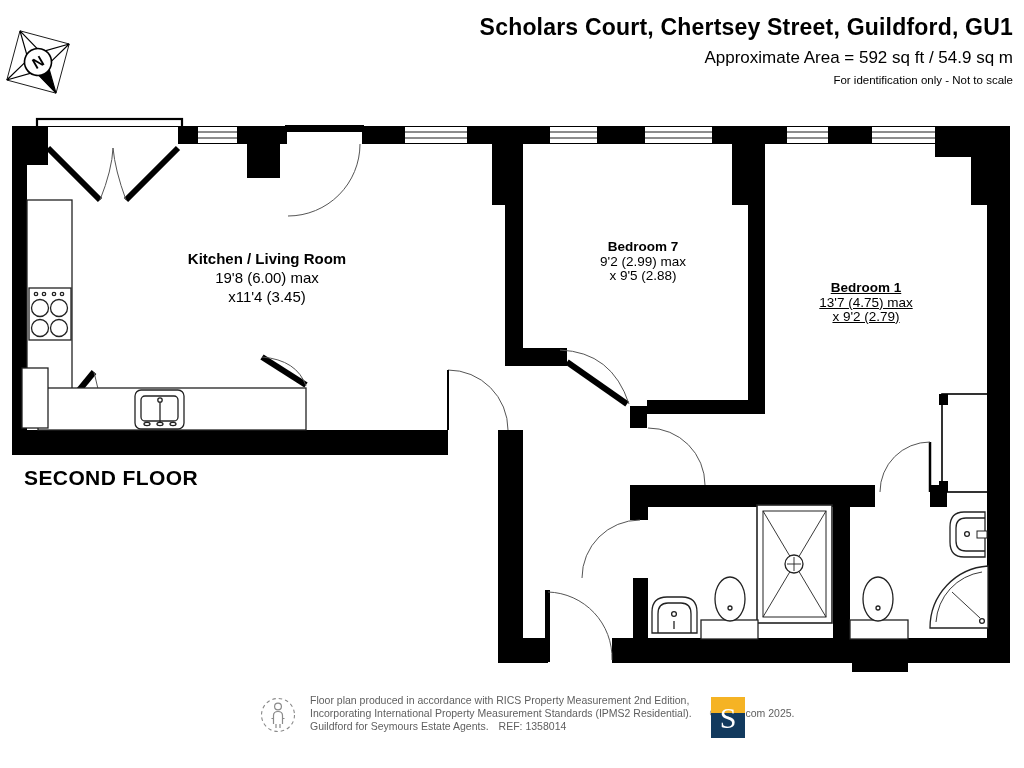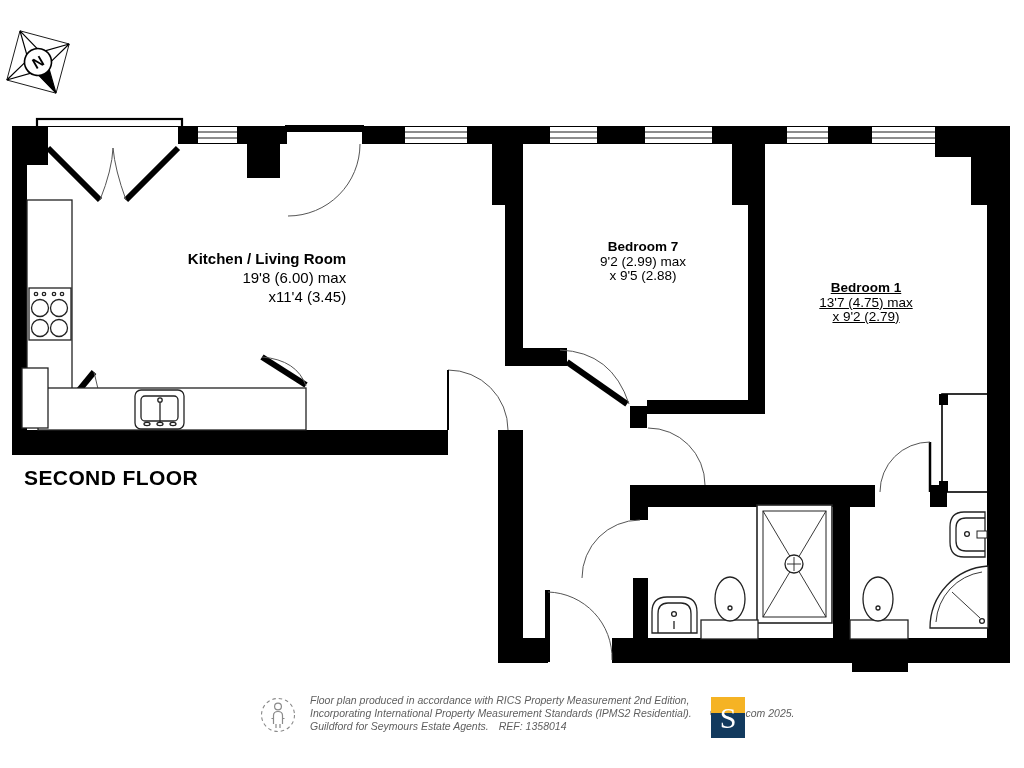--- a/index.html
+++ b/index.html
@@ -5,25 +5,25 @@
   html,body{margin:0;padding:0;background:#fff;}
   #page{position:relative;width:1024px;height:768px;background:#fff;overflow:hidden;
         font-family:"Liberation Sans",sans-serif;color:#000;}
   #plan-svg{position:absolute;left:0;top:0;}
   .titleblock{position:absolute;right:11px;top:14px;text-align:right;}
   .title{font-size:23px;font-weight:bold;letter-spacing:.2px;}
   .subtitle{font-size:17px;margin-top:7px;}
   .scalenote{font-size:11.5px;margin-top:6px;}
   .room-label{position:absolute;transform:translateX(-50%);text-align:center;white-space:nowrap;}
   .room-label .rname{font-weight:bold;}
-  .rl-kitchen{left:267px;top:249px;font-size:15px;line-height:19px;text-align:right;}
+  .rl-kitchen{left:267px;top:249px;font-size:15px;line-height:19px;}
   .rl-bed2{left:643px;top:240px;font-size:13.5px;line-height:14.5px;}
   .rl-bed1{left:866px;top:281px;font-size:13.5px;line-height:14.5px;text-decoration:underline;}
   .floor-label{position:absolute;left:24px;top:466px;font-size:21px;font-weight:bold;letter-spacing:.4px;}
-  .footer{position:absolute;left:258px;top:694px;display:flex;align-items:flex-start;font-style:italic;}
+  .footer{position:absolute;left:258px;top:694px;display:flex;align-items:flex-start;}
   .footer-text{margin-left:12px;font-size:10.5px;line-height:12.8px;color:var(--footer-text,#5f5f5f);}
   .footer-row span{display:inline-block;}
   .f-copyright{margin-left:18px;}
   .f-ref{margin-left:10px;}
   .logo{position:absolute;left:711px;top:697px;width:34px;height:41px;
         background:linear-gradient(to bottom,var(--logo-top,#F5B324) 0 40%,var(--logo-bottom,#123A5E) 40% 100%);
         display:flex;align-items:center;justify-content:center;}
   .logo span{font-family:"Liberation Serif",serif;color:#fff;font-size:30px;line-height:41px;}
 </style>
 </head>
@@ -238,20 +238,25 @@
       <polygon points="0,-36 36,0 0,36 -36,0" fill="none" stroke="#000" stroke-width="0.8"></polygon>
       <polygon points="0,-36 -7,-8 7,-8" fill="#fff" stroke="#000" stroke-width="1.2"></polygon>
       <polygon points="36,0 8,-7 8,7" fill="#fff" stroke="#000" stroke-width="1.2"></polygon>
       <polygon points="0,36 -7,8 7,8" fill="#000" stroke="#000" stroke-width="1.2"></polygon>
       <polygon points="-36,0 -8,-7 -8,7" fill="#fff" stroke="#000" stroke-width="1.2"></polygon>
       <circle cx="0" cy="0" r="13.5" fill="#fff" stroke="#000" stroke-width="1.6"></circle>
       <text x="0" y="5.5" text-anchor="middle" font-size="15" font-weight="bold" font-family="Liberation Sans, sans-serif">N</text>
     </g>
   </svg>
 
+  <div class="titleblock">
+    <div class="title">Scholars Court, Chertsey Street, Guildford, GU1</div>
+    <div class="subtitle">Approximate Area = 592 sq ft / 54.9 sq m</div>
+    <div class="scalenote">For identification only - Not to scale</div>
+  </div>
 
   <div class="room-label rl-kitchen">
     <div class="rname">Kitchen / Living Room</div>
     <div>19'8 (6.00) max</div>
     <div>x11'4 (3.45)</div>
   </div>
 
   <div class="room-label rl-bed2">
     <div class="rname">Bedroom 7</div>
     <div>9'2 (2.99) max</div>

